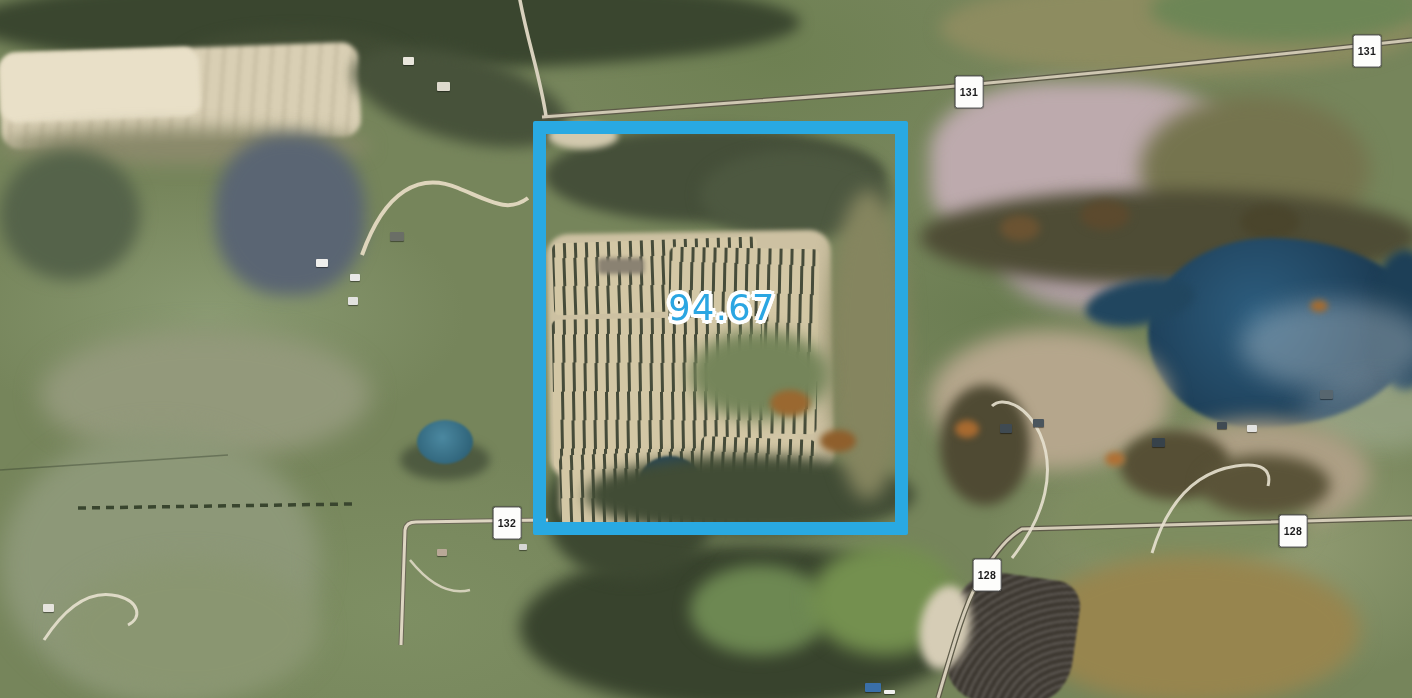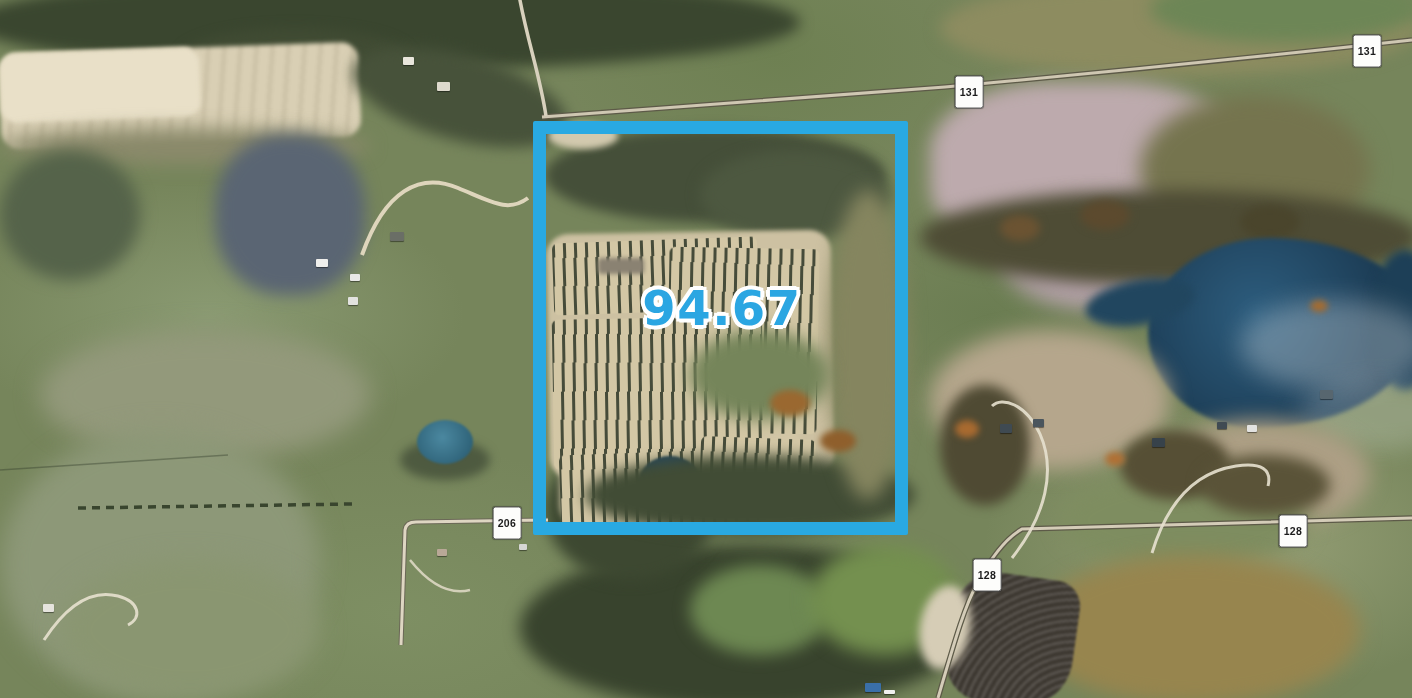--- a/index.html
+++ b/index.html
@@ -26,22 +26,22 @@
     border-radius:6px; filter:blur(.4px);
   }
   .house { position:absolute; box-shadow:0 1px 1px rgba(0,0,0,.45); border-radius:1px; z-index:6; }
   .roads { position:absolute; left:0; top:0; z-index:5; }
   .boundary {
     position:absolute; left:533px; top:121px; width:375px; height:414px;
     box-sizing:border-box; border:13px solid #29A9E2; border-radius:2px; z-index:20;
   }
   .acreage {
     position:absolute; left:560px; top:287px; width:324px; z-index:25;
-    text-align:center; font-family:"DejaVu Sans", sans-serif; font-weight:700;
-    font-size:48px; line-height:43px; letter-spacing:1.5px; color:#2BA6E2;
+    text-align:center; font-family:"DejaVu Sans", sans-serif; font-weight:400;
+    font-size:35px; line-height:43px; letter-spacing:1.5px; color:#2BA6E2;
     text-shadow:
       -3px -3px 0 #fff, -3px 0 0 #fff, -3px 3px 0 #fff,
        0 -3px 0 #fff,               0  3px 0 #fff,
        3px -3px 0 #fff,  3px 0 0 #fff, 3px 3px 0 #fff,
       -4px 0 0 #fff, 4px 0 0 #fff, 0 -4px 0 #fff, 0 4px 0 #fff;
   }
   .shield {
     position:absolute; transform:translate(-50%,-50%); z-index:30;
     background:#fdfdfb; border:1.5px solid #5e5e5e; border-radius:3px;
     color:#1c1c1c; font:bold 10.5px/13px "Liberation Sans", sans-serif;
@@ -161,17 +161,17 @@
   <div class="house" style="left:884px;top:690px;width:11px;height:4px;background:#f0f0ee;"></div>
 
   <div class="boundary" style="border-color: rgb(41, 169, 226);"></div>
 
   <div class="acreage" style="color: rgb(43, 166, 226);">
     <div>94.67</div>
   </div>
 
   <div class="shield sh-a"><span>131</span></div>
   <div class="shield sh-b"><span>131</span></div>
-  <div class="shield sh-c"><span>206</span></div>
+  <div class="shield sh-c"><span>132</span></div>
   <div class="shield sh-d"><span>128</span></div>
   <div class="shield sh-e"><span>128</span></div>
 
 </div>
 
 </body></html>

